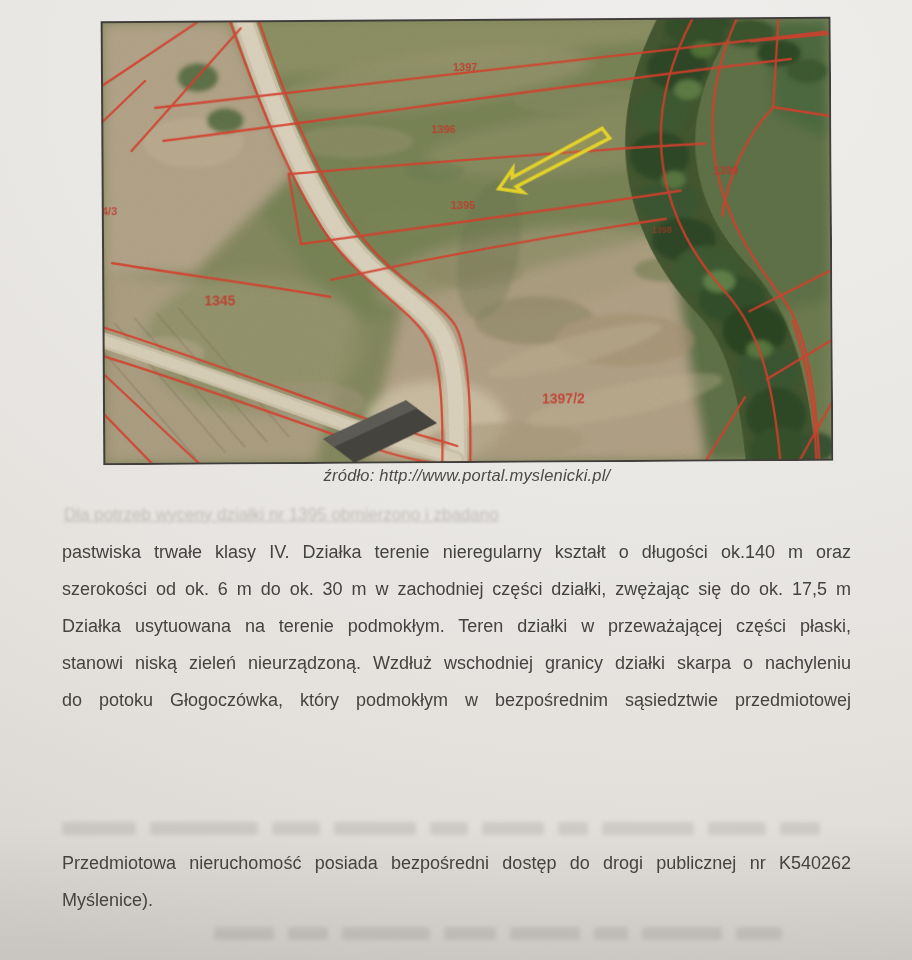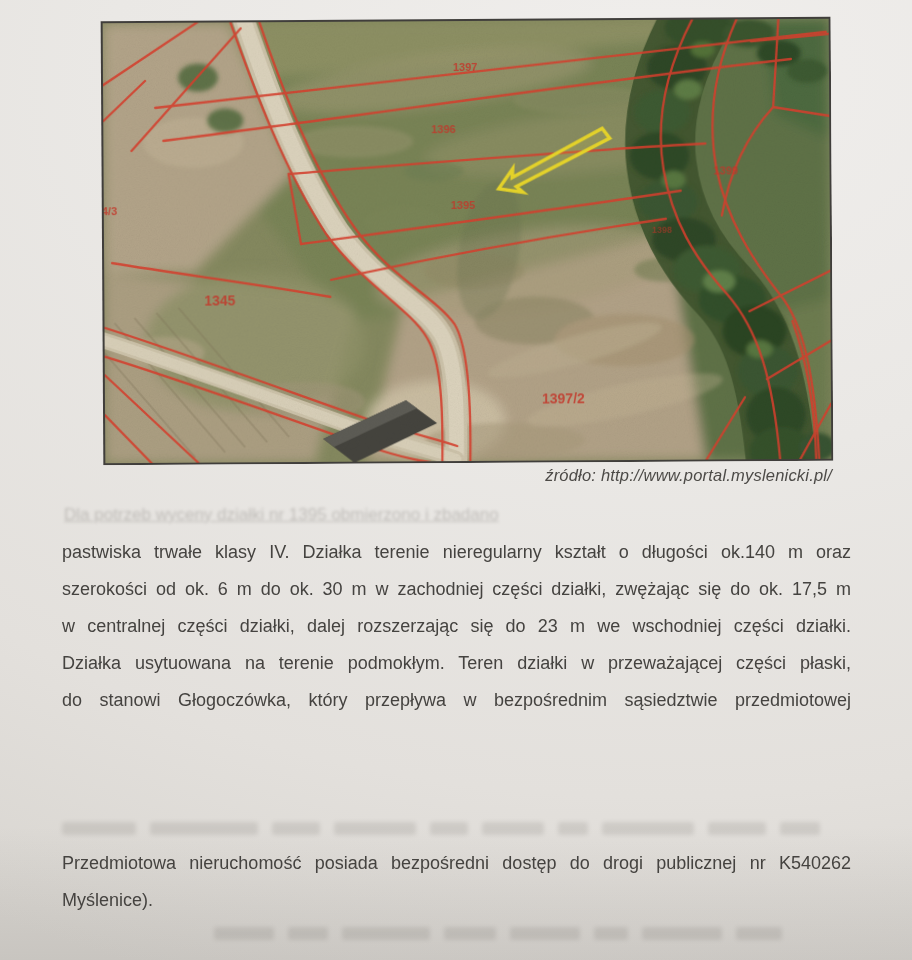--- a/index.html
+++ b/index.html
@@ -11,21 +11,21 @@
       radial-gradient(150% 100% at 72% 8%, #f0eeec 0%, #eae8e5 40%, #e3e0dc 75%, #d8d5d0 100%);
   }
   .map-frame{
     position:absolute;left:102px;top:19px;width:726px;height:440px;
     border:2px solid #403e3b;margin:0;background:#85895f;overflow:hidden;
     transform:rotate(-0.35deg);
   }
   .map-frame svg{display:block;}
   .caption{
     position:absolute;left:102px;top:466px;width:730px;height:26px;
-    text-align:right;font-style:italic;font-size:16.5px;color:#4c4a47;letter-spacing:.2px;
+    text-align:center;font-style:italic;font-size:16.5px;color:#4c4a47;letter-spacing:.2px;
   }
   .ghost-line{
     position:absolute;left:64px;top:505px;width:540px;height:24px;
     font-size:17px;color:#6f6b66;opacity:.33;filter:blur(1.6px);
     text-decoration:underline;white-space:nowrap;overflow:hidden;
   }
   .para{position:absolute;left:62px;width:789px;color:#454340;font-size:18px;line-height:37px;}
   .para .line{height:37px;overflow:hidden;text-align:justify;text-align-last:justify;}
   .para .line.end{text-align-last:left;}
   #para1{top:534px;}
@@ -191,23 +191,23 @@
     </svg>
   </figure>
 
   <div class="caption">źródło: http://www.portal.myslenicki.pl/</div>
 
   <div class="ghost-line">Dla potrzeb wyceny działki nr 1395 obmierzono i zbadano</div>
 
   <div class="para" id="para1">
     <div class="line">pastwiska trwałe klasy IV. Działka terenie nieregularny kształt o długości ok.140 m oraz</div>
     <div class="line">szerokości od ok. 6 m do ok. 30 m w zachodniej części działki, zwężając się do ok. 17,5 m</div>
-    <div class="line">w centralnej części działki, dalej rozszerzając się do 23 m we wschodniej części działki.</div>
     <div class="line">Działka usytuowana na terenie podmokłym. Teren działki w przeważającej części płaski,</div>
-    <div class="line">do stanowi Głogoczówka, który przepływa w bezpośrednim sąsiedztwie przedmiotowej</div>
+    <div class="line">stanowi niską zieleń nieurządzoną. Wzdłuż wschodniej granicy działki skarpa o nachyleniu</div>
+    <div class="line">do potoku Głogoczówka, który podmokłym w bezpośrednim sąsiedztwie przedmiotowej</div>
   </div>
 
   <div class="smudge-row" id="smudge1">
     <div class="smudge" style="width:74px"></div>
       <div class="smudge" style="width:108px"></div>
     <div class="smudge" style="width:48px"></div>
       <div class="smudge" style="width:82px"></div>
     <div class="smudge" style="width:38px"></div>
       <div class="smudge" style="width:62px"></div>
     <div class="smudge" style="width:30px"></div>

